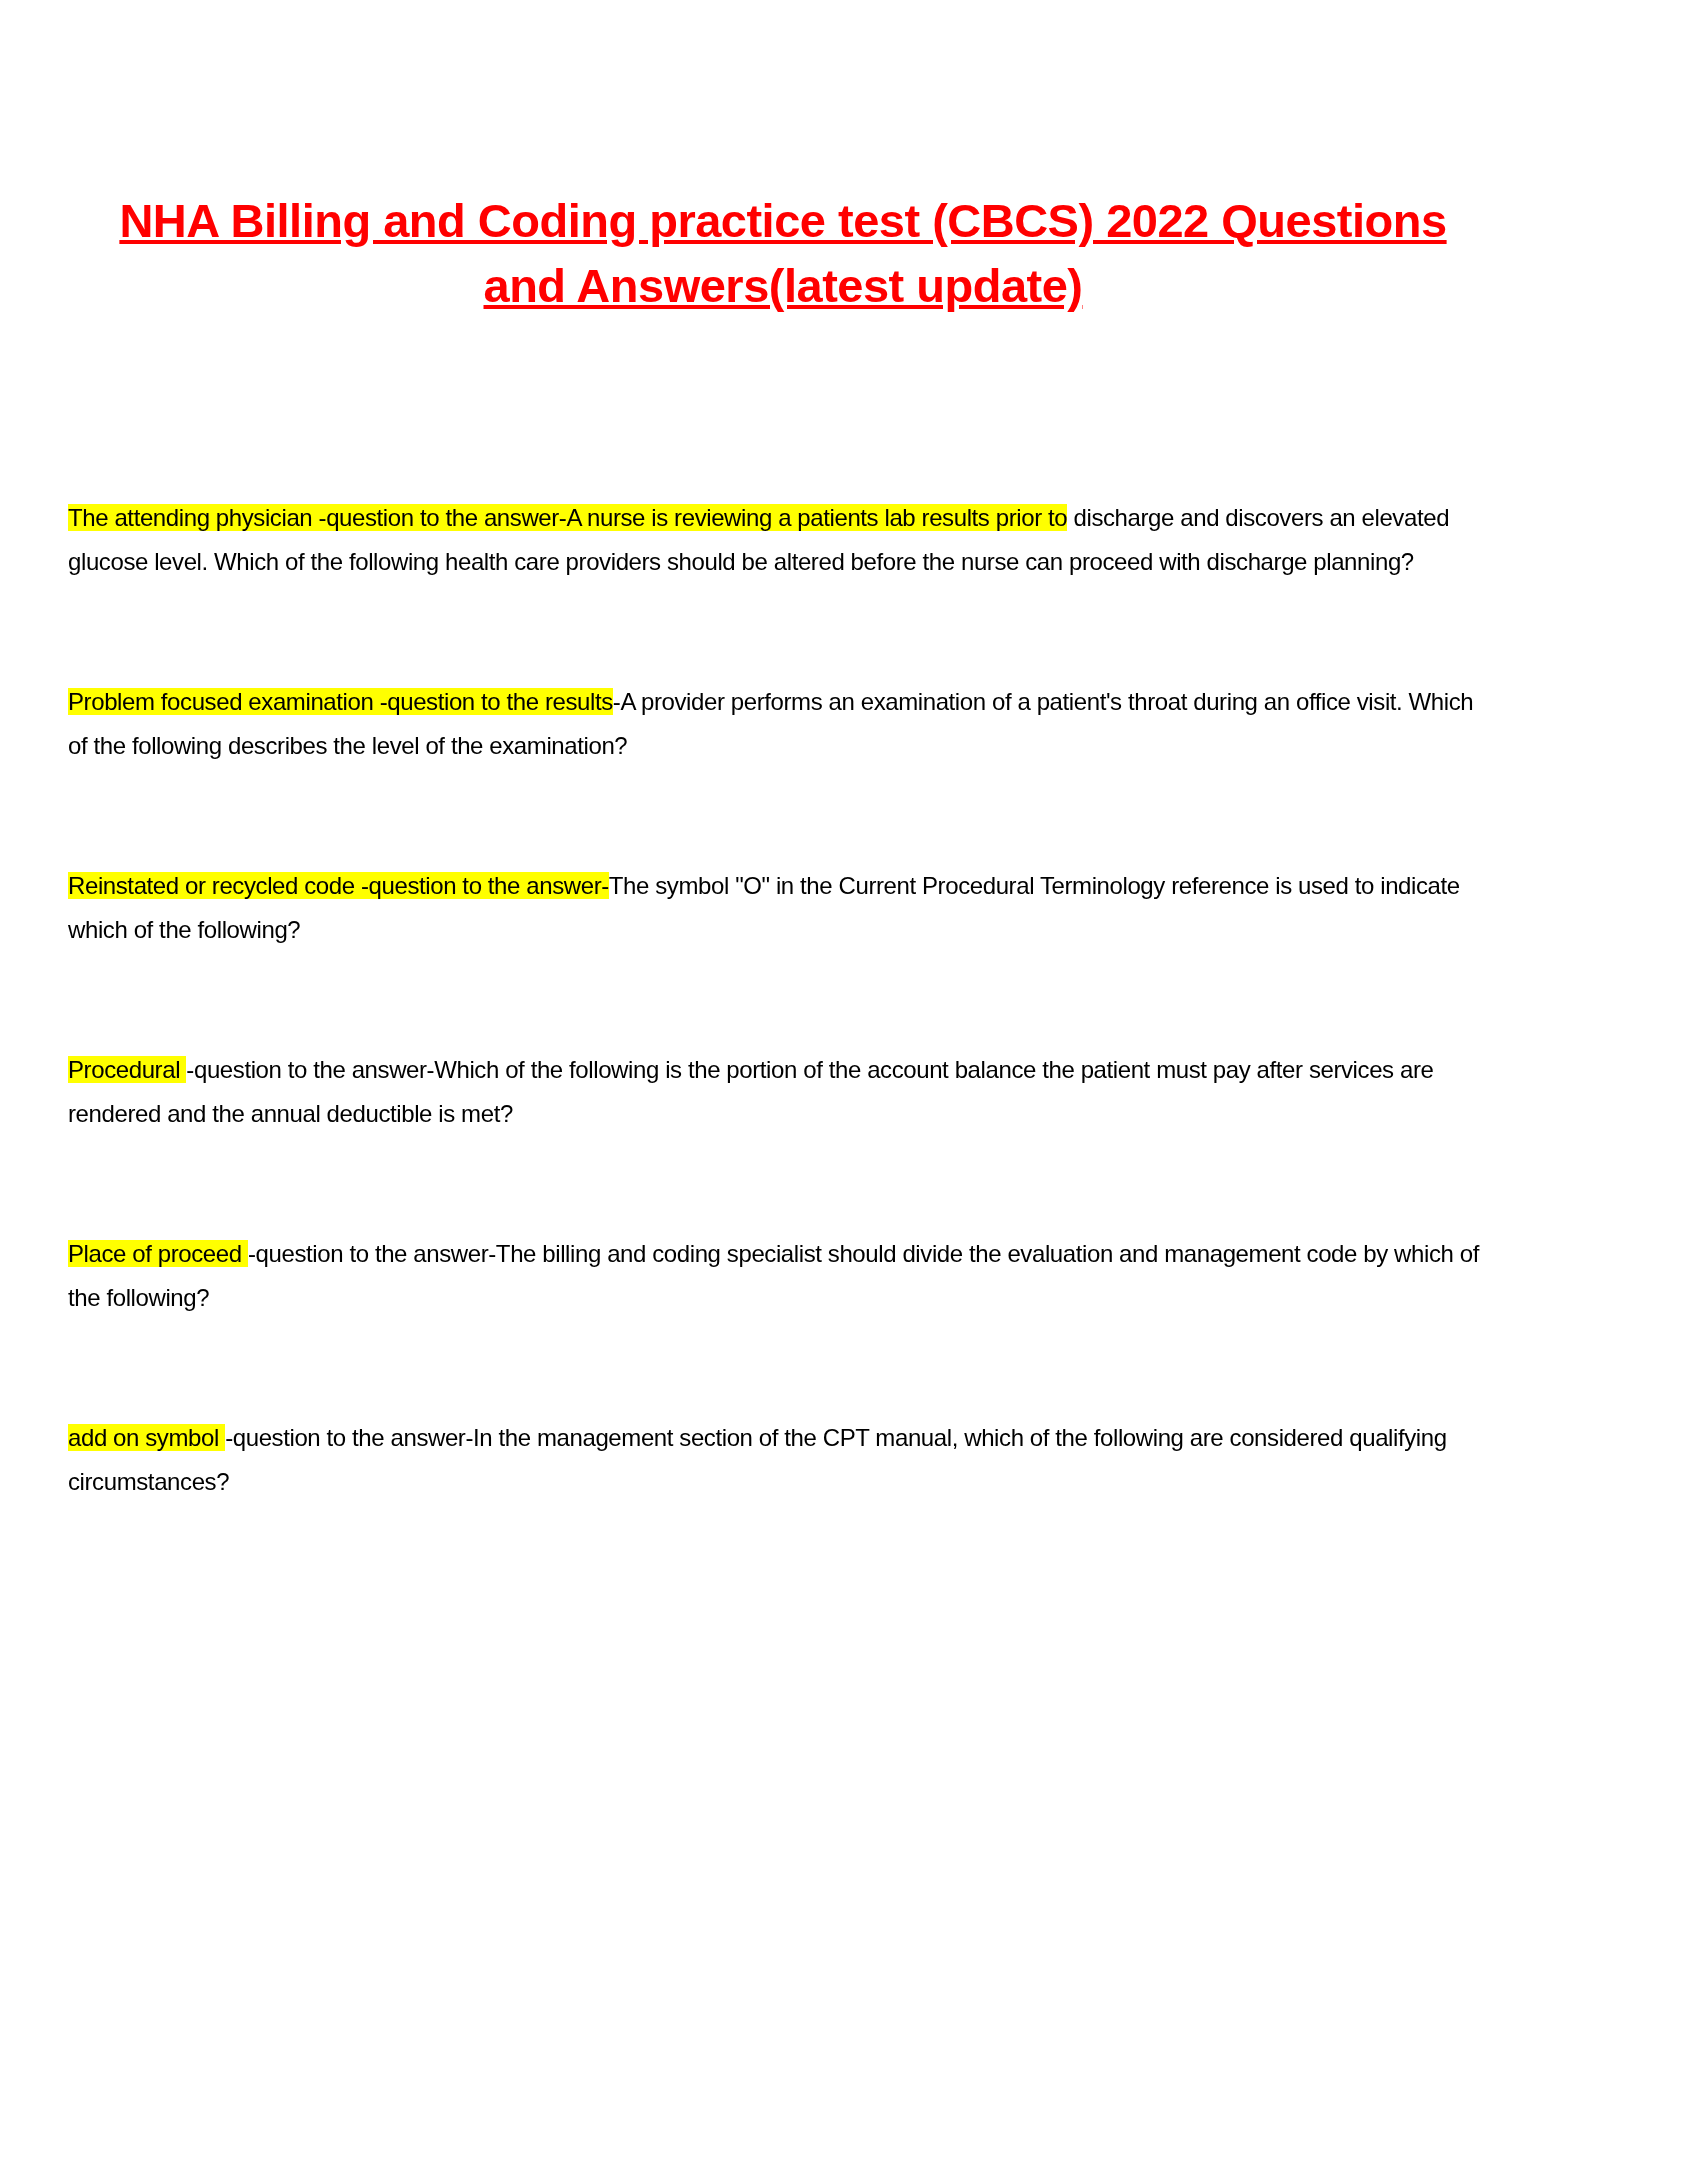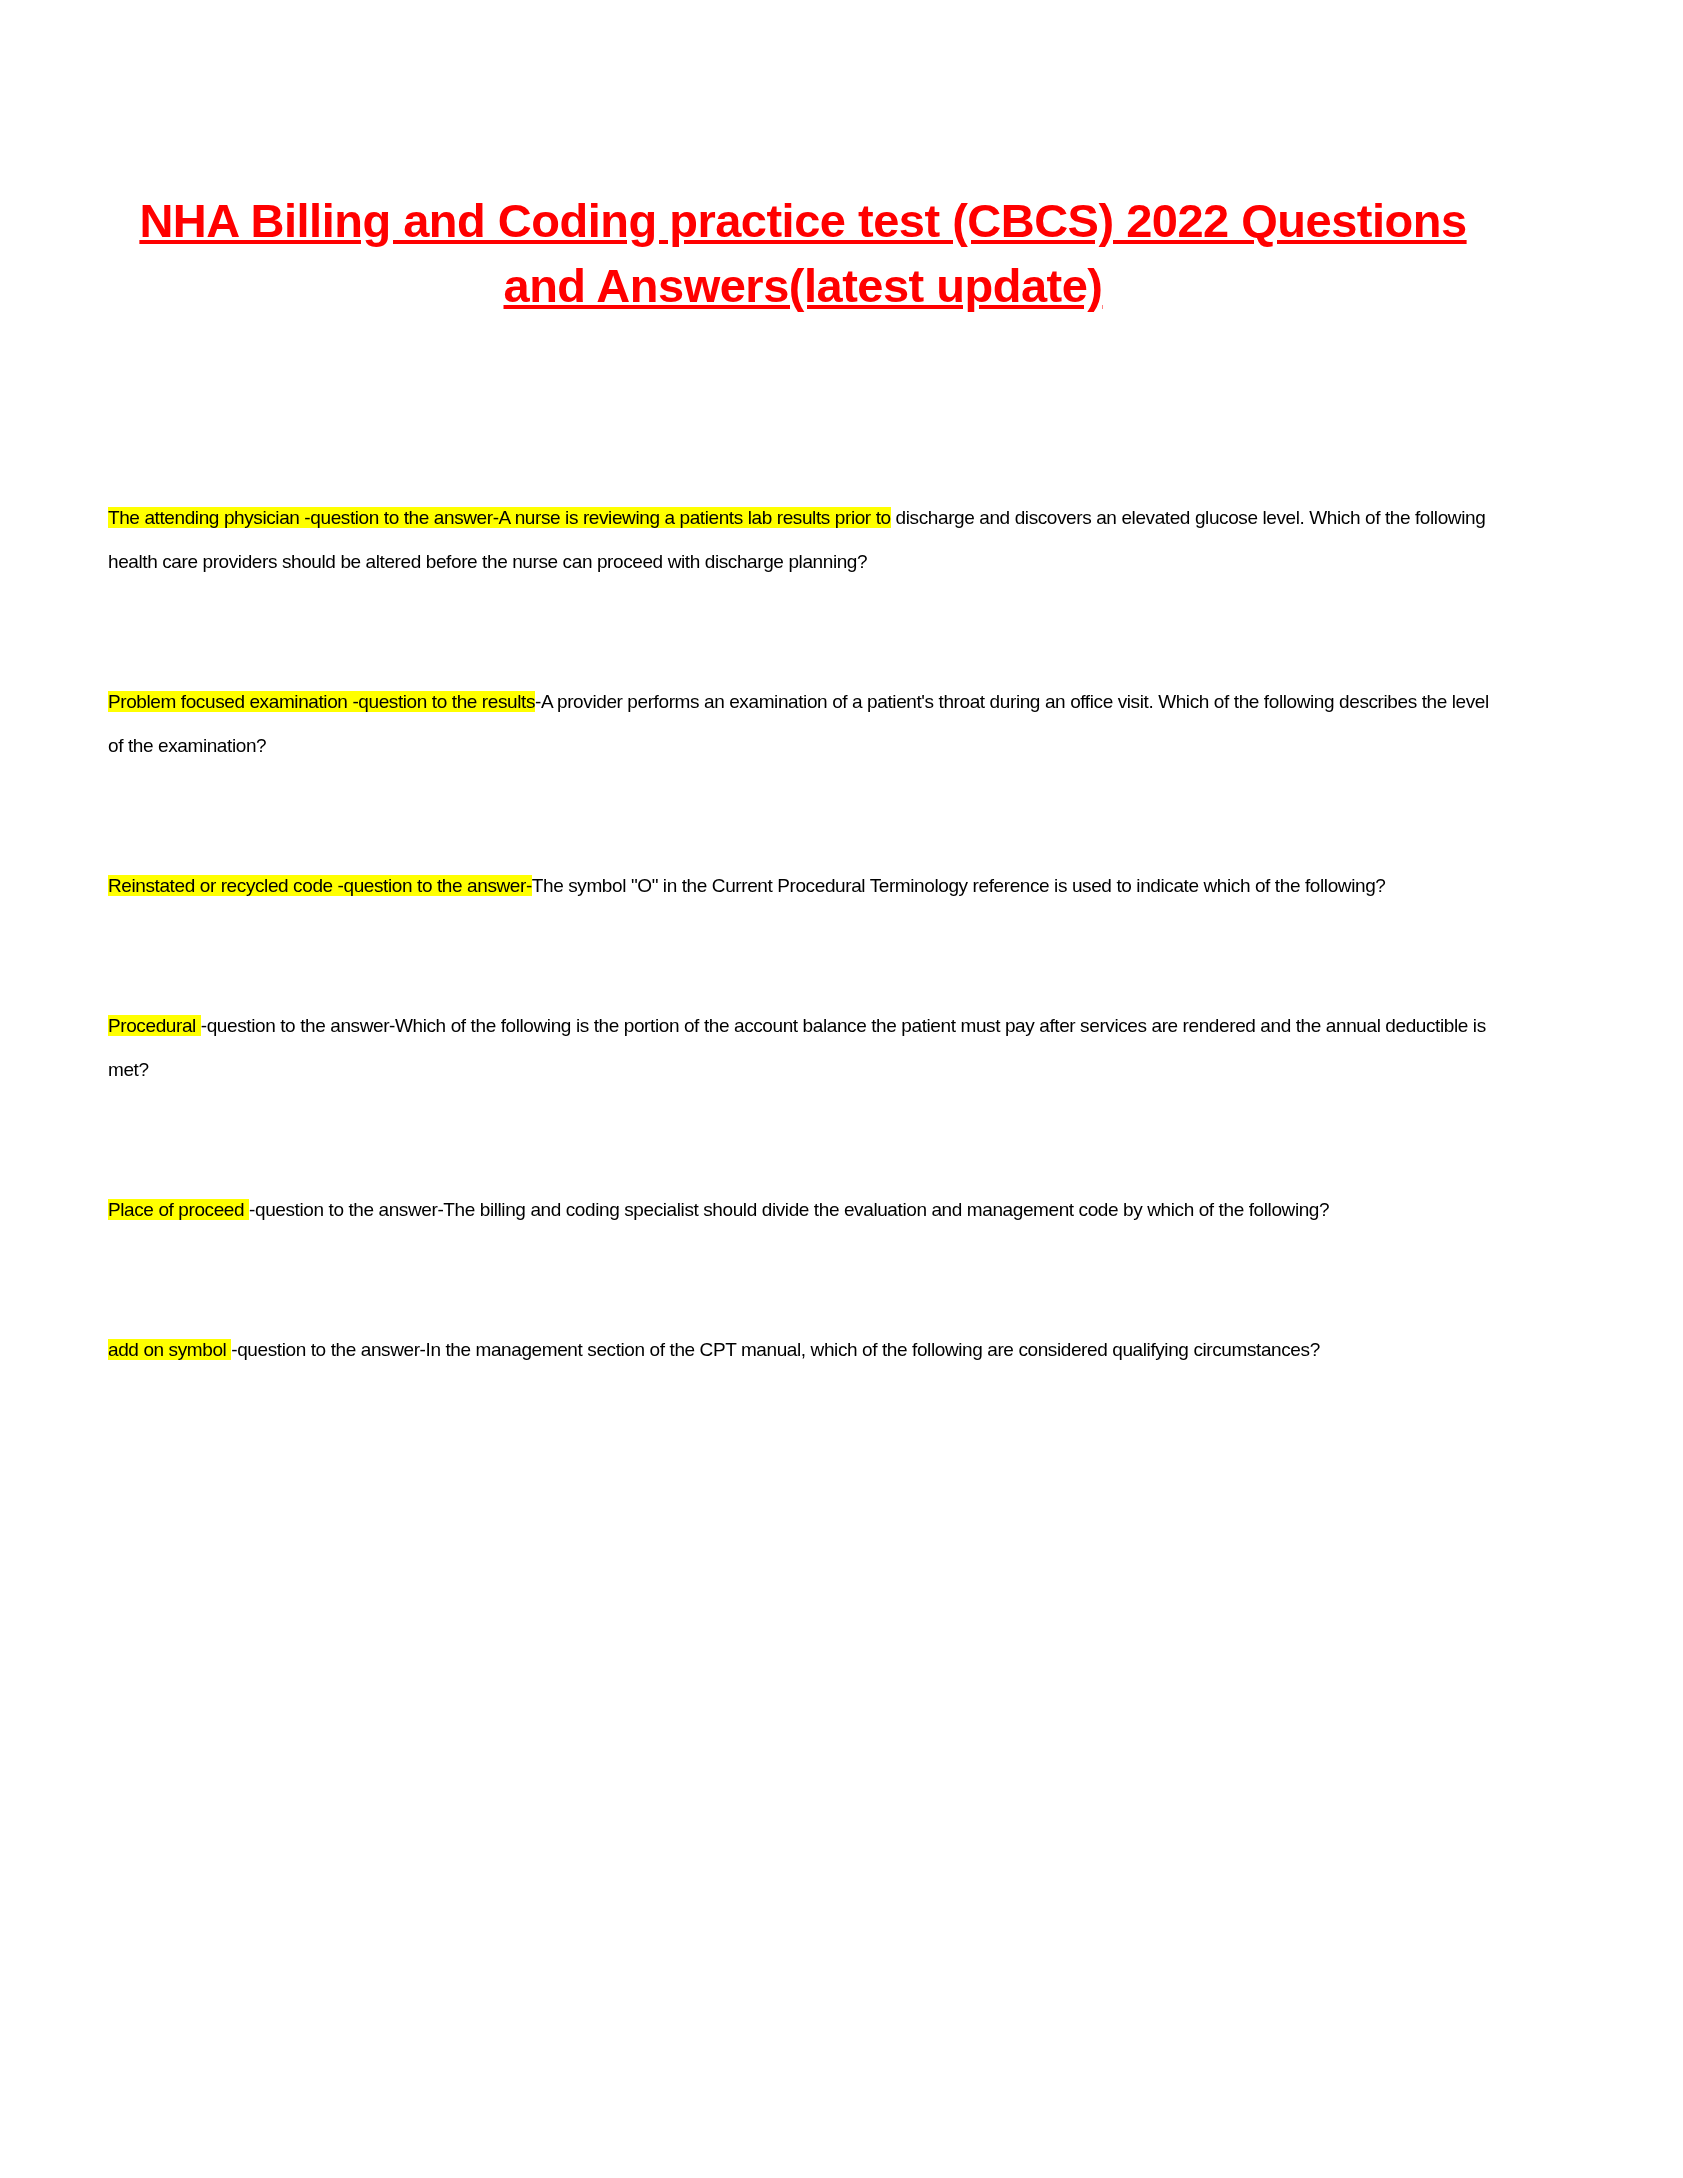--- a/index.html
+++ b/index.html
@@ -10,21 +10,21 @@
   body {
     width: 1683px;
     height: 2178px;
     overflow: hidden;
     background: var(--page-bg, #ffffff);
   }
   .page {
     box-sizing: border-box;
     width: 1683px;
     height: 2178px;
-    padding: 188px 185px 0 108px;
+    padding: 188px 185px 0 68px;
     font-family: "Liberation Sans", sans-serif;
     color: var(--text-color, #000000);
   }
   .doc-title {
     margin: 0 0 178px 0;
     text-align: center;
     font-weight: bold;
     font-size: 47px;
     line-height: 65px;
     letter-spacing: -0.5px;
@@ -32,21 +32,21 @@
     text-decoration: underline;
   }
   .title-line {
     display: block;
   }
   .qa-list {
     width: 100%;
   }
   .qa {
     margin: 0 0 96px 0;
-    font-size: 19px;
+    font-size: 24px;
     line-height: 44px;
     letter-spacing: -0.4px;
     color: var(--text-color, #000000);
   }
   .hl {
     background-color: var(--highlight-color, #ffff00);
   }
 </style>
 </head>
 <body>

